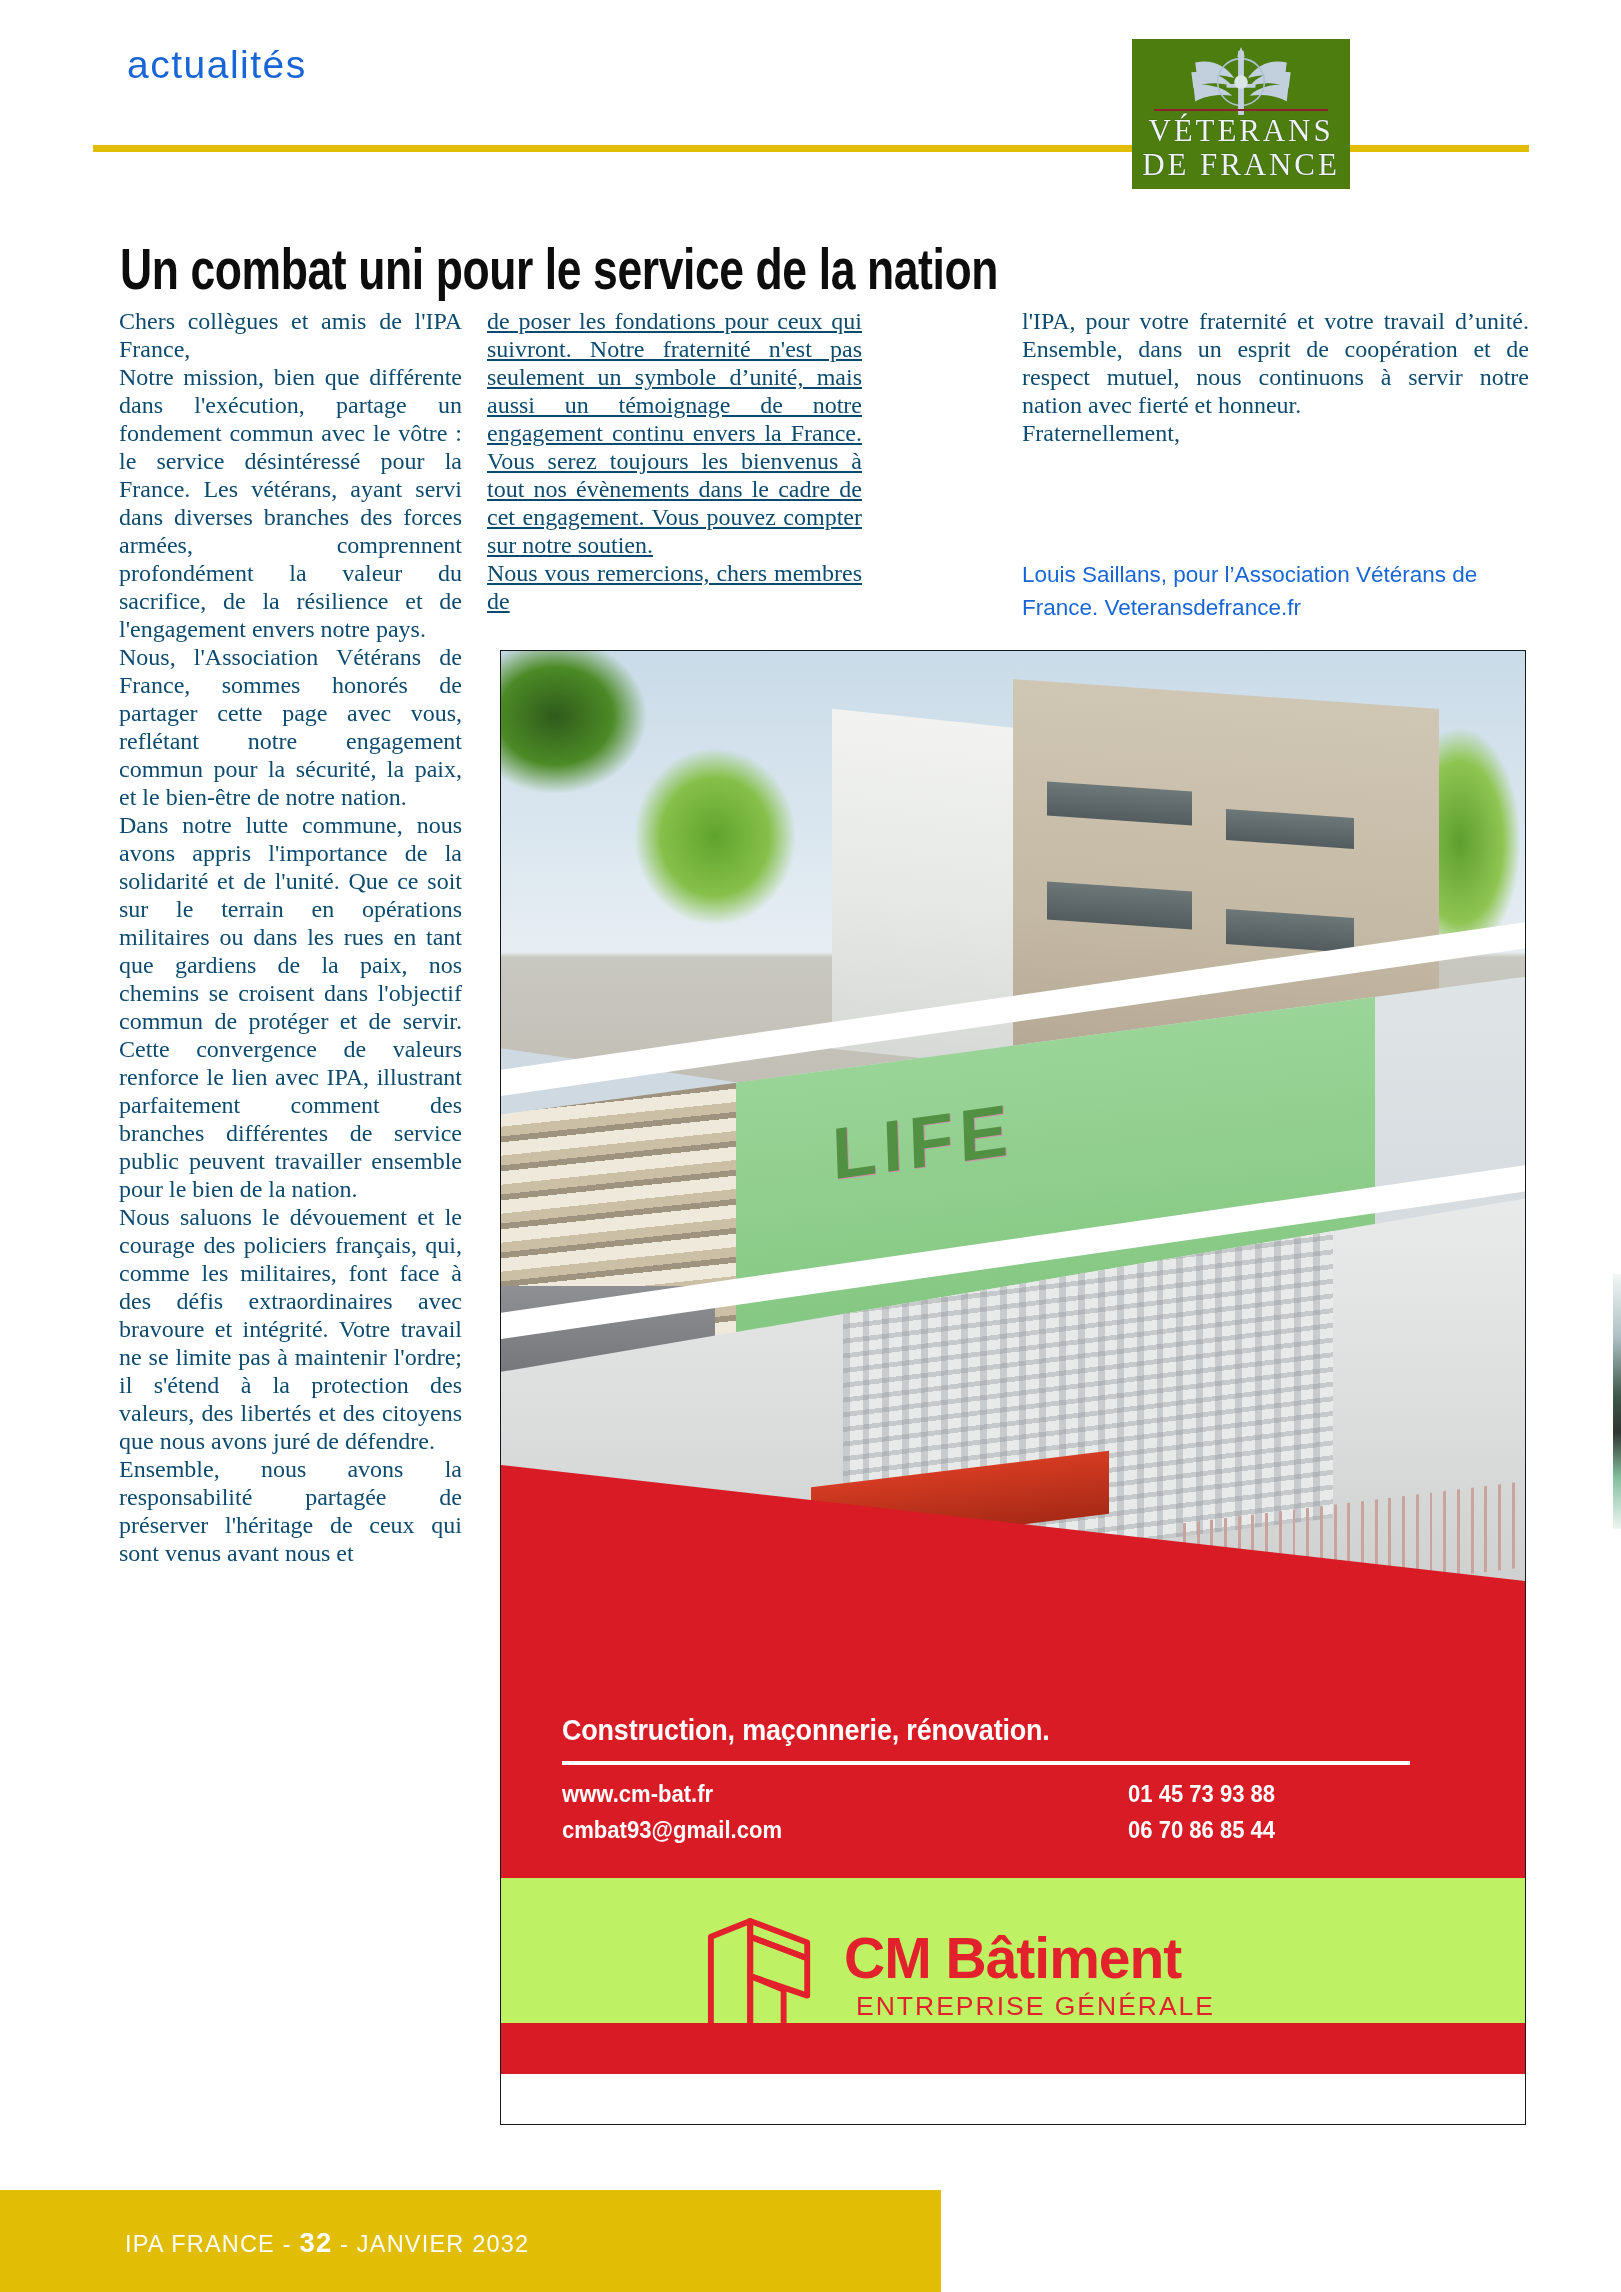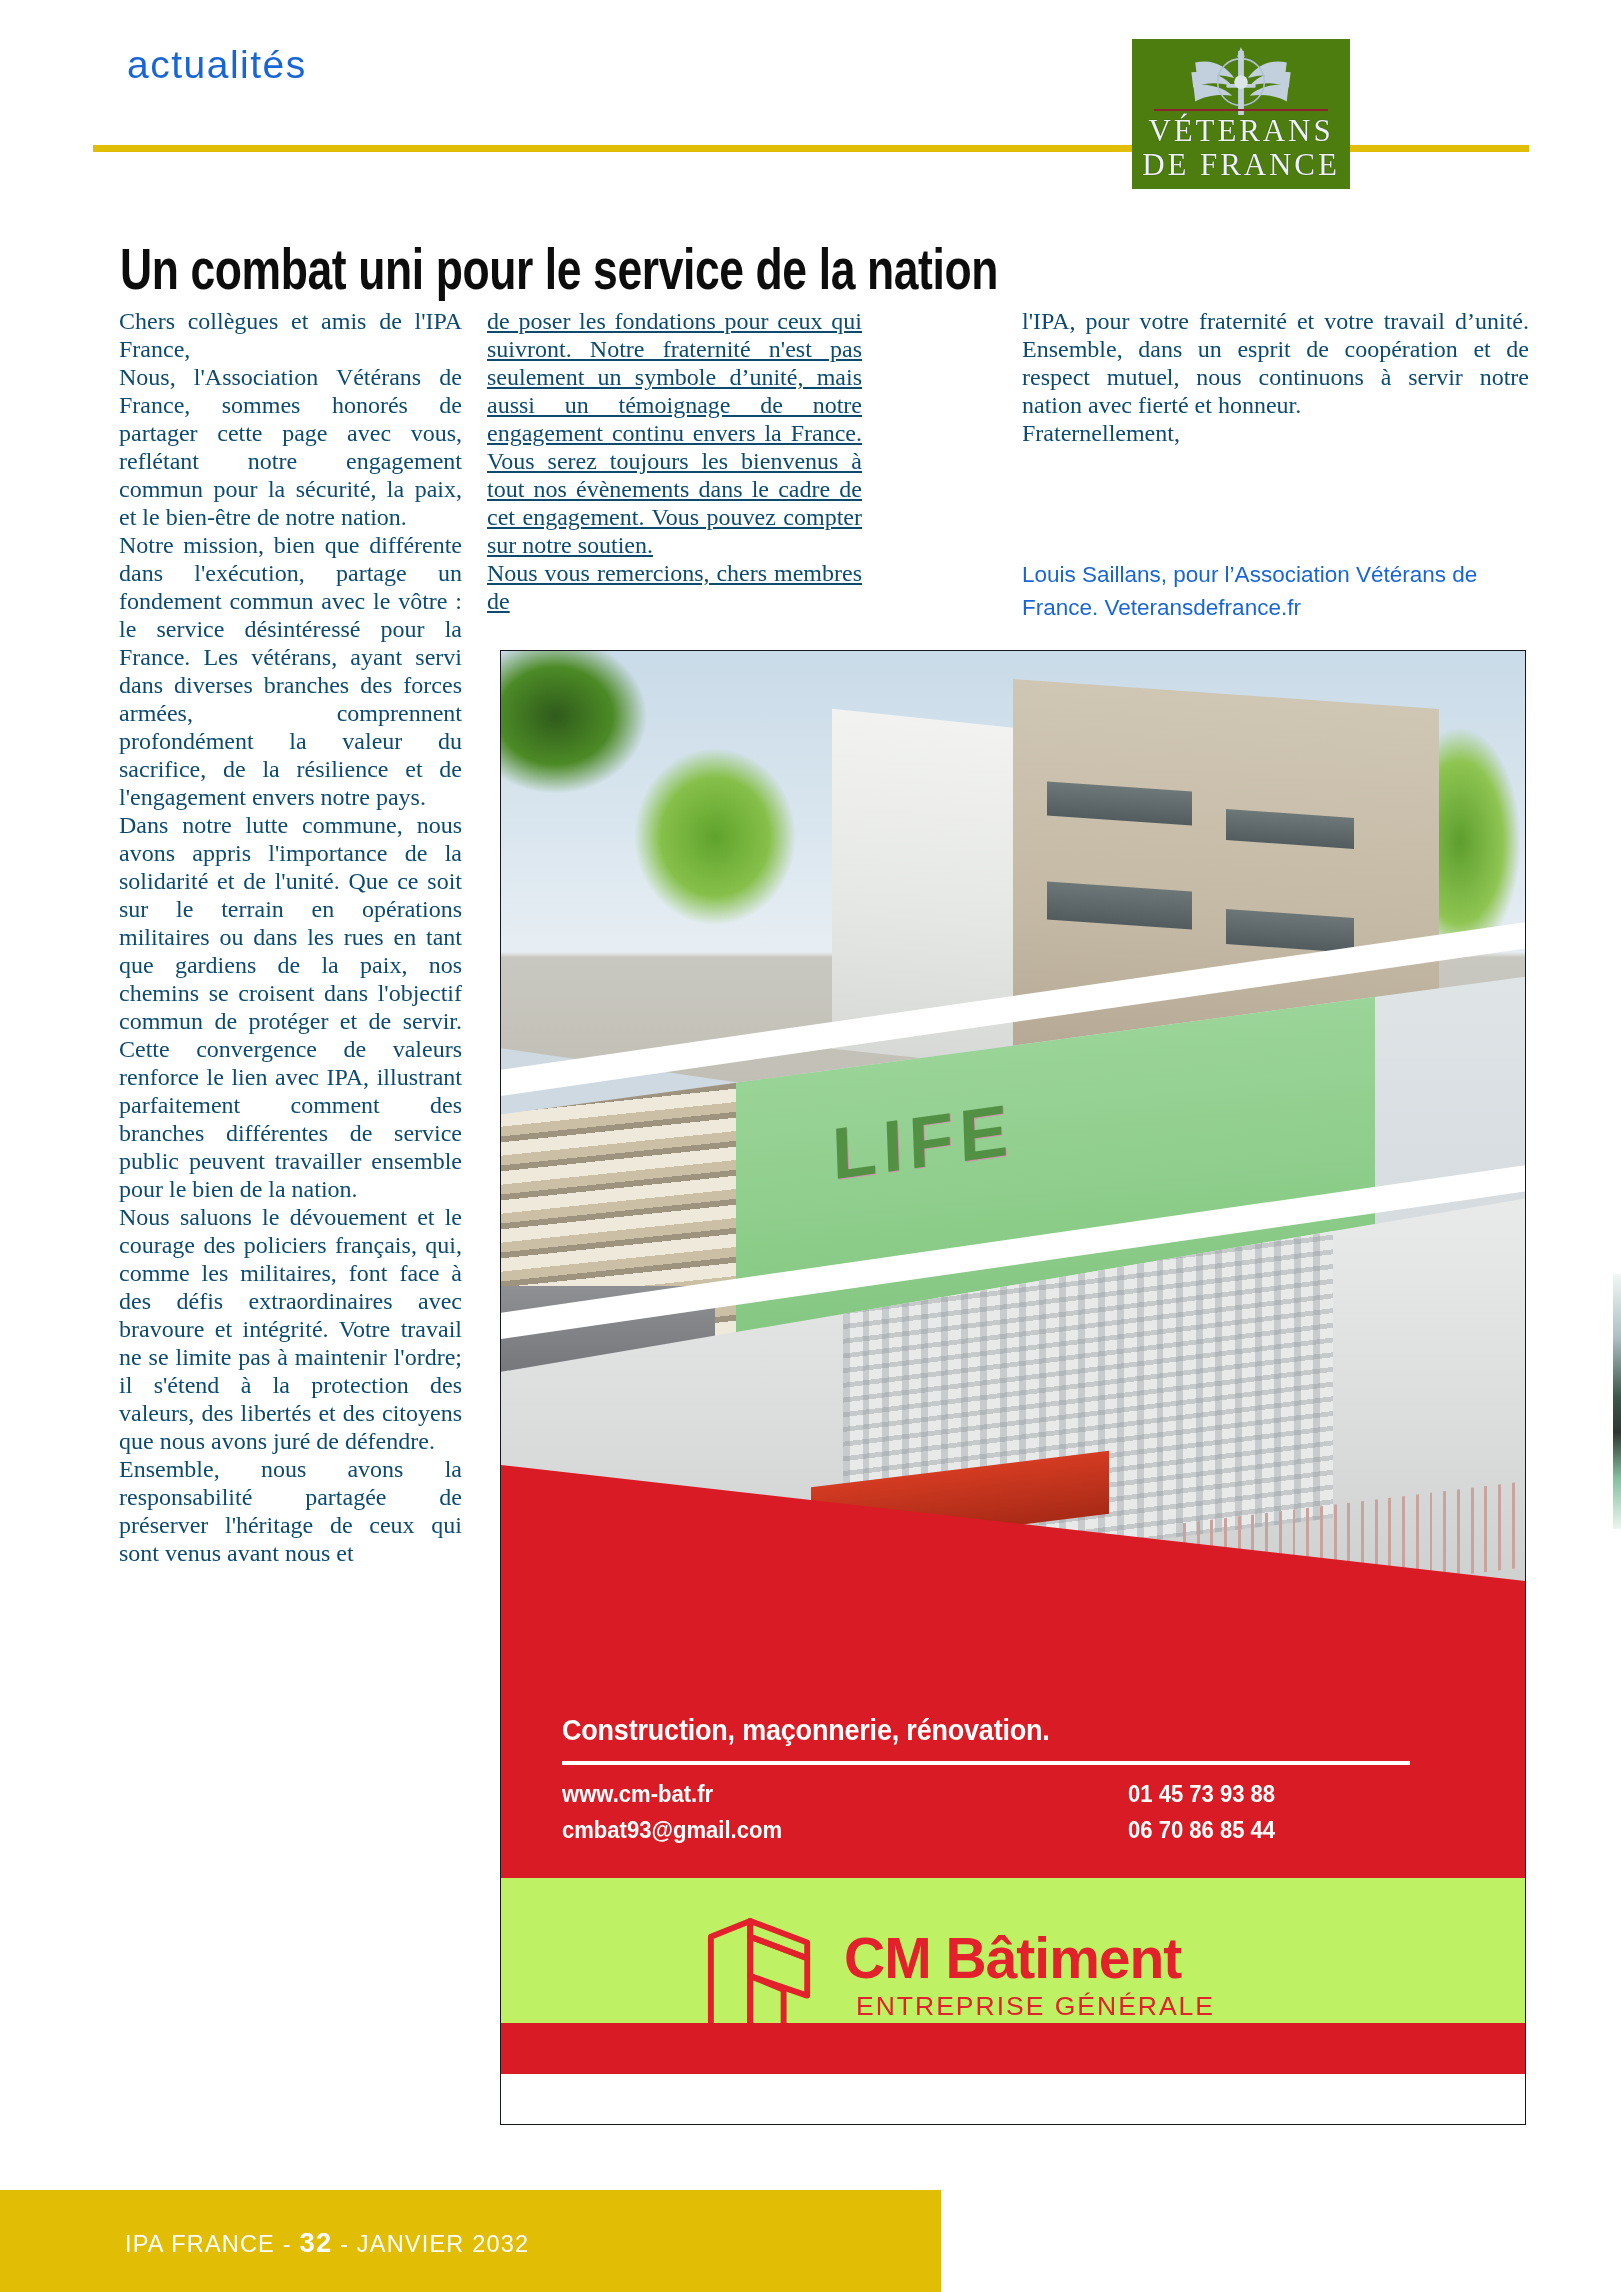--- a/index.html
+++ b/index.html
@@ -371,22 +371,22 @@
   </svg>
   <div class="redline"></div>
   <div class="ln ln1">VÉTERANS</div>
   <div class="ln ln2">DE FRANCE</div>
 </div>
 
 <h1 id="headline">Un combat uni pour le service de la nation</h1>
 
 <div class="col" id="col1">
     <p>Chers collègues et amis de l'IPA France,</p>
+    <p>Notre mission, bien que différente dans l'exécution, partage un fondement commun avec le vôtre : le service désintéressé pour la France. Les vétérans, ayant servi dans diverses branches des forces armées, comprennent profondément la valeur du sacrifice, de la résilience et de l'engagement envers notre pays.</p>
     <p>Nous, l'Association Vétérans de France, sommes honorés de partager cette page avec vous, reflétant notre engagement commun pour la sécurité, la paix, et le bien-être de notre nation.</p>
-    <p>Notre mission, bien que différente dans l'exécution, partage un fondement commun avec le vôtre : le service désintéressé pour la France. Les vétérans, ayant servi dans diverses branches des forces armées, comprennent profondément la valeur du sacrifice, de la résilience et de l'engagement envers notre pays.</p>
     <p>Dans notre lutte commune, nous avons appris l'importance de la solidarité et de l'unité. Que ce soit sur le terrain en opérations militaires ou dans les rues en tant que gardiens de la paix, nos chemins se croisent dans l'objectif commun de protéger et de servir. Cette convergence de valeurs renforce le lien avec IPA, illustrant parfaitement comment des branches différentes de service public peuvent travailler ensemble pour le bien de la nation.</p>
     <p>Nous saluons le dévouement et le courage des policiers français, qui, comme les militaires, font face à des défis extraordinaires avec bravoure et intégrité. Votre travail ne se limite pas à maintenir l'ordre; il s'étend à la protection des valeurs, des libertés et des citoyens que nous avons juré de défendre.</p>
     <p>Ensemble, nous avons la responsabilité partagée de préserver l'héritage de ceux qui sont venus avant nous et</p>
   </div>
 <div class="col" id="col2">
     <p>de poser les fondations pour ceux qui suivront. Notre fraternité n'est pas seulement un symbole d’unité, mais aussi un témoignage de notre engagement continu envers la France. Vous serez toujours les bienvenus à tout nos évènements dans le cadre de cet engagement. Vous pouvez compter sur notre soutien.</p>
     <p>Nous vous remercions, chers membres de</p>
   </div>
 <div class="col" id="col3">
     <p>l'IPA, pour votre fraternité et votre travail d’unité. Ensemble, dans un esprit de coopération et de respect mutuel, nous continuons à servir notre nation avec fierté et honneur.</p>

